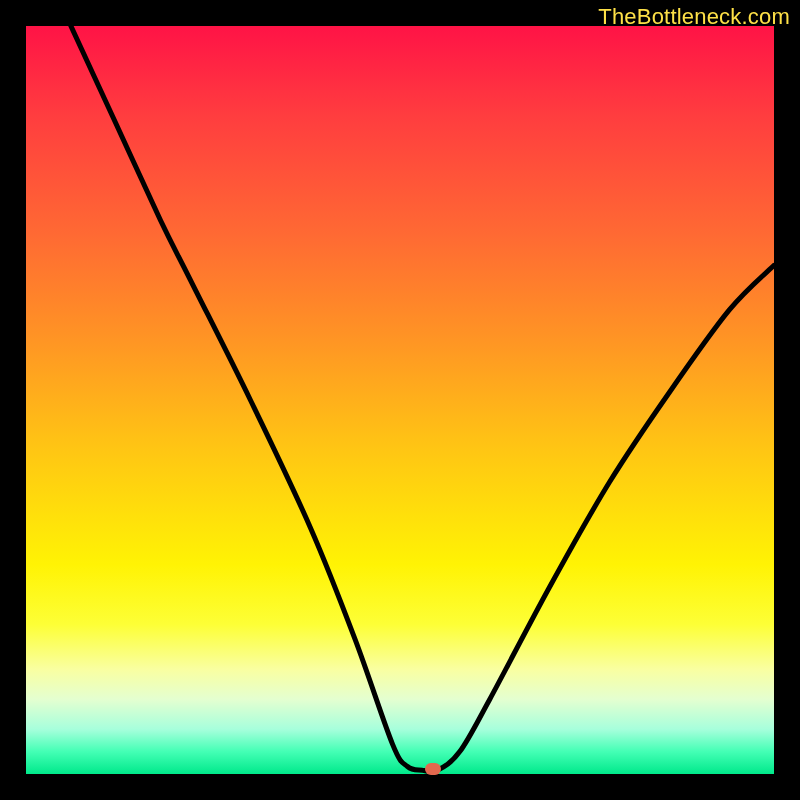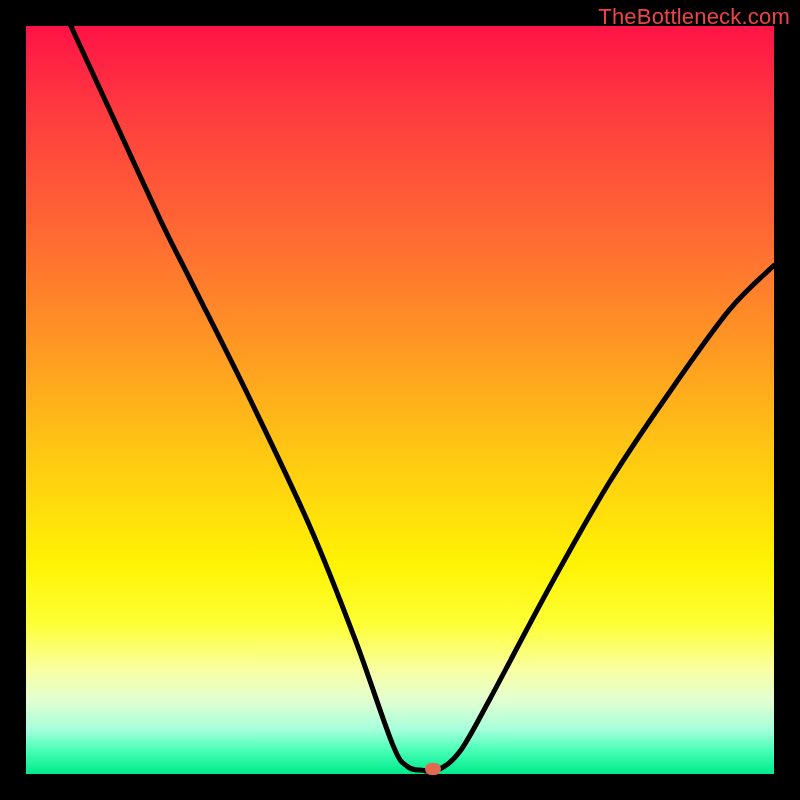--- a/index.html
+++ b/index.html
@@ -34,21 +34,21 @@
       #e4ffd0 90%,
       #a7ffdc 94%,
       #44ffb5 97%,
       #00e98b 100%
     );
   }
   #branding {
     position: absolute;
     top: 4px;
     right: 10px;
-    color: #ef4444;
+    color: #fde047;
     font-size: 22px;
     font-weight: 400;
     letter-spacing: 0.2px;
     user-select: none;
   }
   #curve-svg {
     position: absolute;
     left: 0;
     top: 0;
     width: 748px;

